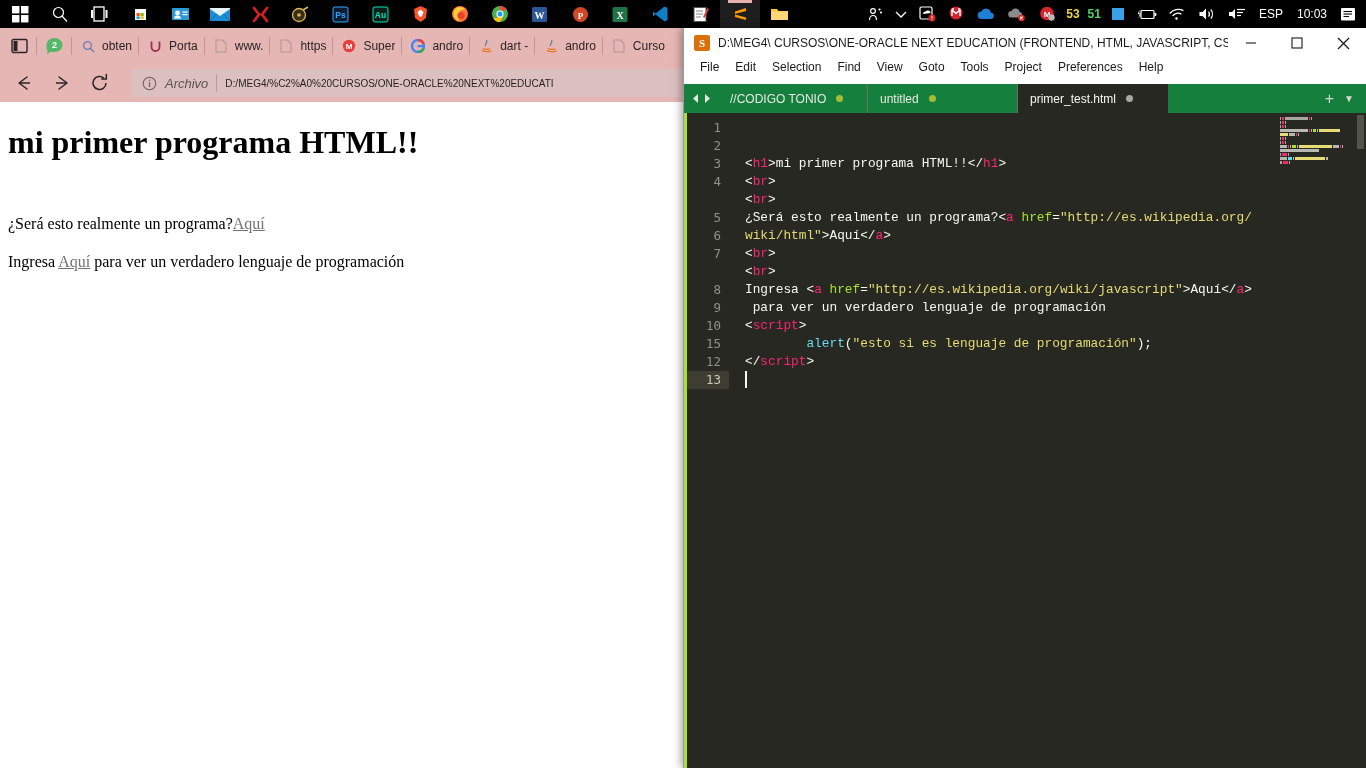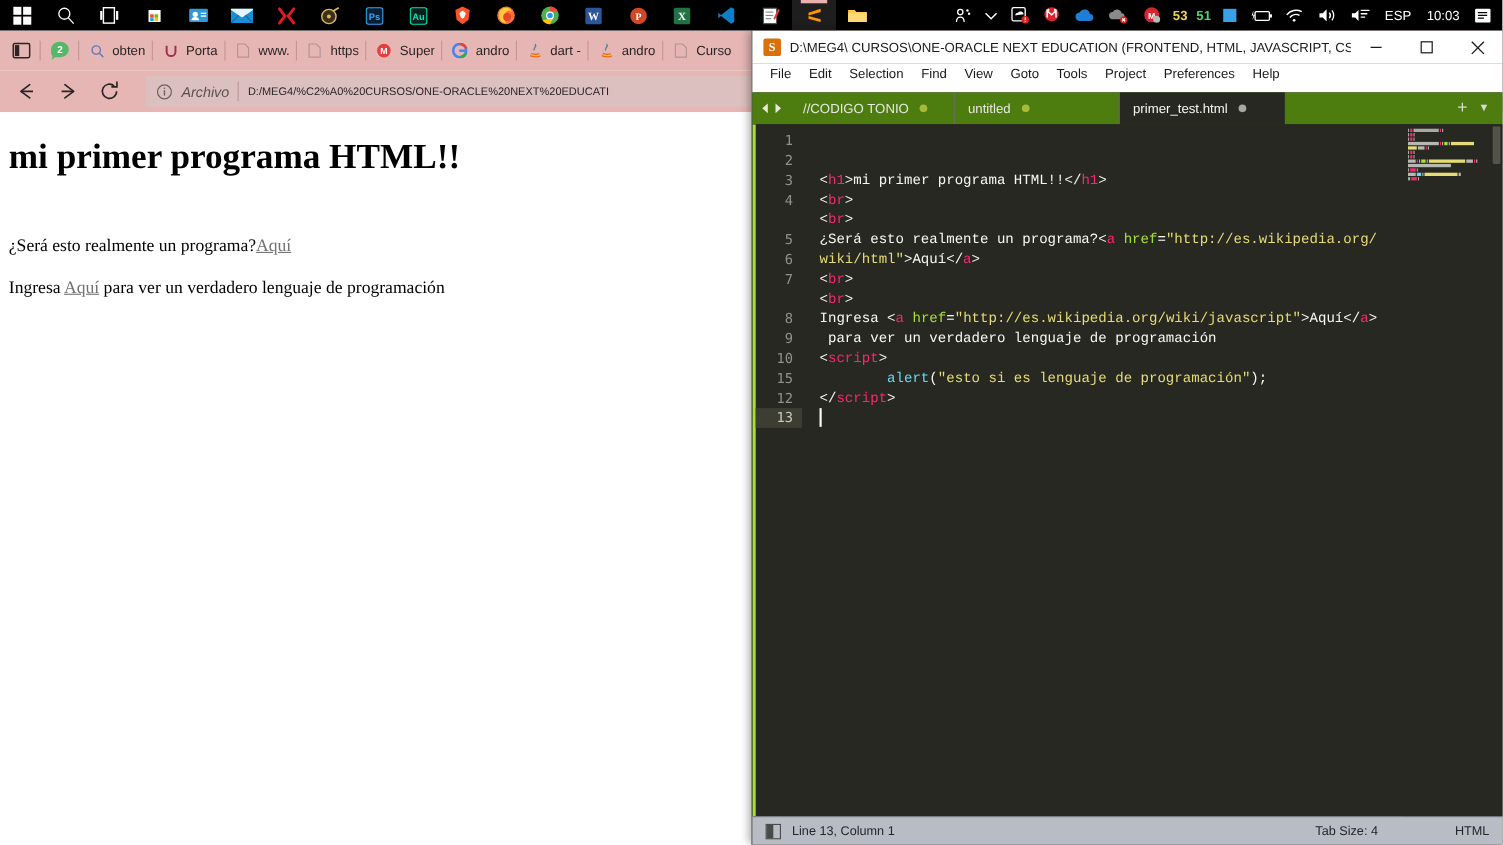--- a/index.html
+++ b/index.html
@@ -140,21 +140,21 @@
   .sb-menu {
     height: 26px; background: #ffffff;
     display: flex; align-items: flex-start; padding-left: 8px;
     flex: 0 0 auto;
   }
   .sb-menu-item {
     font-size: 12px; color: #1a1a1a; padding: 2px 8px;
     white-space: nowrap;
   }
   .sb-tabs {
-    height: 29px; background: #4d7c0f;
+    height: 29px; background: #15803d;
     display: flex; align-items: stretch; flex: 0 0 auto; justify-content: space-between;
   }
   .sb-tabnav {
     width: 34px; display: flex; align-items: center;
     justify-content: center; gap: 3px; flex: 0 0 auto;
   }
   .sb-tab {
     display: flex; align-items: center; gap: 10px;
     padding: 0 12px; min-width: 150px;
     border-right: 1px solid #6f6f68;
@@ -824,24 +824,14 @@
             <div class="mm-seg" style="background: rgb(168, 168, 162); width: 1.64px;"></div>
             <div class="mm-seg" style="background: rgb(249, 38, 114); width: 4.92px;"></div>
             <div class="mm-seg" style="background: rgb(168, 168, 162); width: 1px;"></div>
           </div>
           <div class="mm-line"></div>
           <div class="mm-line"></div>
           <div class="mm-line"></div>
         </div>
     </div>
 
-    <div class="sb-status">
-      <span class="st-icon">
-          <i></i>
-        </span>
-      <span class="st-text">Line 13, Column 1</span>
-      <span class="st-right">
-        <span class="st-text">Tab Size: 4</span>
-        <span class="st-text">HTML</span>
-      </span>
-    </div>
   </div>
 </div>
 
 </body></html>

